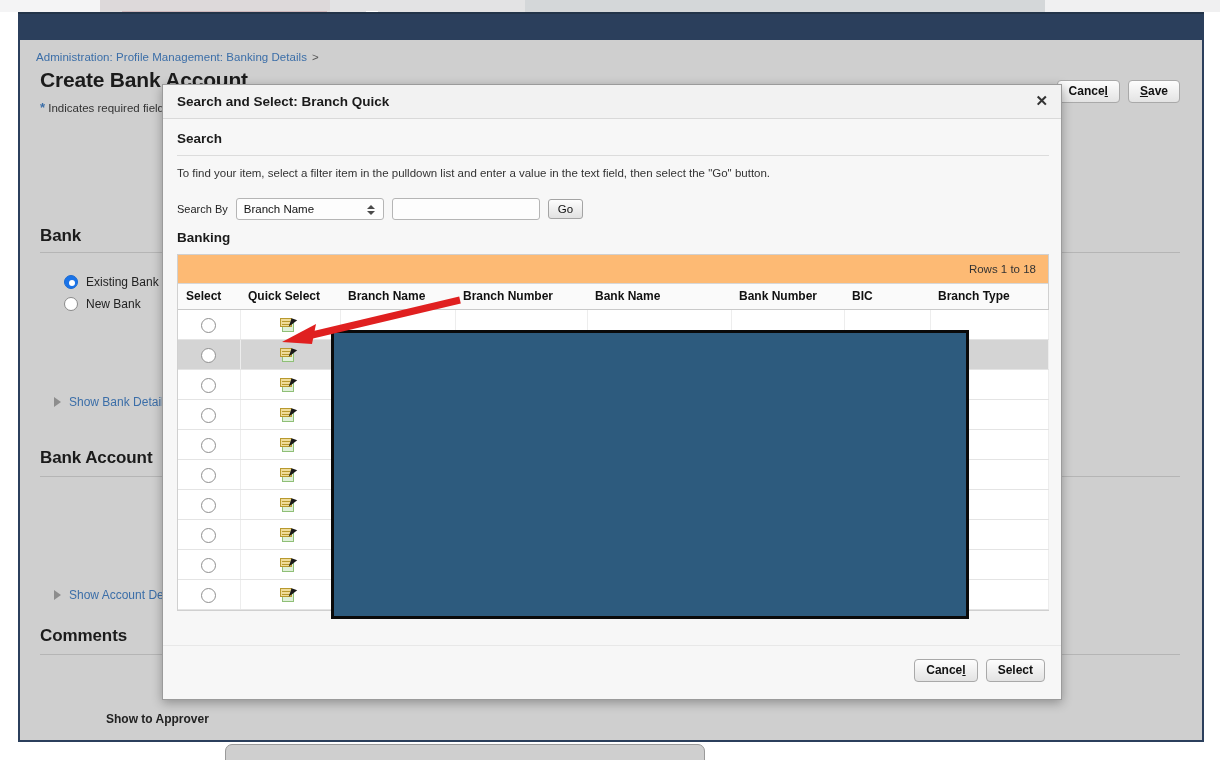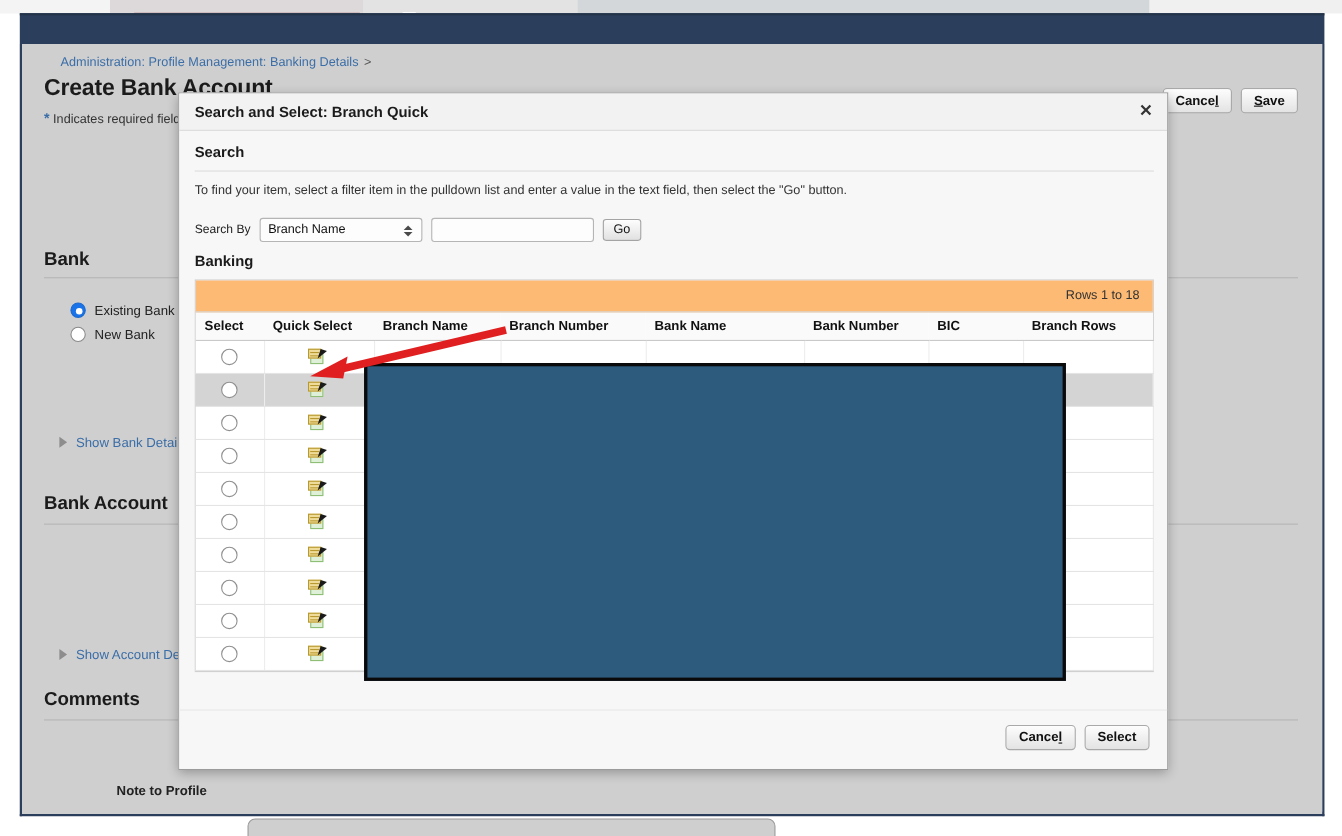--- a/index.html
+++ b/index.html
@@ -82,21 +82,21 @@
     border-bottom: 2px solid #2b3f5c;
   }
   .page-canvas {
     position: absolute; left: 0; top: 0;
     width: 1182px; height: 698px;
     background: #cfcfcf;
   }
 
   
   .breadcrumb {
-    position: absolute; left: 35px; top: 11px;
+    position: absolute; left: 16px; top: 11px;
     font-size: 11.5px; color: #3b6ea8;
     letter-spacing: 0.05px;
     white-space: nowrap;
   }
   .breadcrumb .arrow { color: #555; padding-left: 5px; }
 
   
   .page-title {
     position: absolute; left: 20px; top: 28px;
     font-size: 21px; font-weight: bold;
@@ -444,21 +444,21 @@
       <div class="hr-line" style="top:436px"></div>
 
       <div class="disclosure" style="left:34px; top:548px">
         <span class="tri"></span>
         <span>Show Account Details</span>
       </div>
 
       <div class="sec-head" style="top:586px">Comments</div>
       <div class="hr-line" style="top:614px"></div>
 
-      <div class="note-label">Note to Profile</div>
+      <div class="note-label">Show to Approver</div>
       <div class="comments-box"></div>
 
     </div>
   </div>
 
   <div class="modal">
 
     <div class="modal-title-bar">
       <div class="modal-title">Search and Select: Branch Quick</div>
       <div class="modal-close">✕</div>
@@ -504,21 +504,21 @@
           </colgroup>
           <thead>
             <tr>
               <th>Select</th>
               <th>Quick Select</th>
               <th>Branch Name</th>
               <th>Branch Number</th>
               <th>Bank Name</th>
               <th>Bank Number</th>
               <th>BIC</th>
-              <th>Branch Rows</th>
+              <th>Branch Type</th>
             </tr>
           </thead>
           <tbody>
               <tr>
                 <td class="c-select"><span class="row-radio"></span></td>
                 <td class="c-quick"><span class="qs-icon"><span class="sheet-b"></span><span class="sheet-a"></span><span class="cursor"></span></span></td>
                 <td></td>
                 <td></td>
                 <td></td>
                 <td></td>

